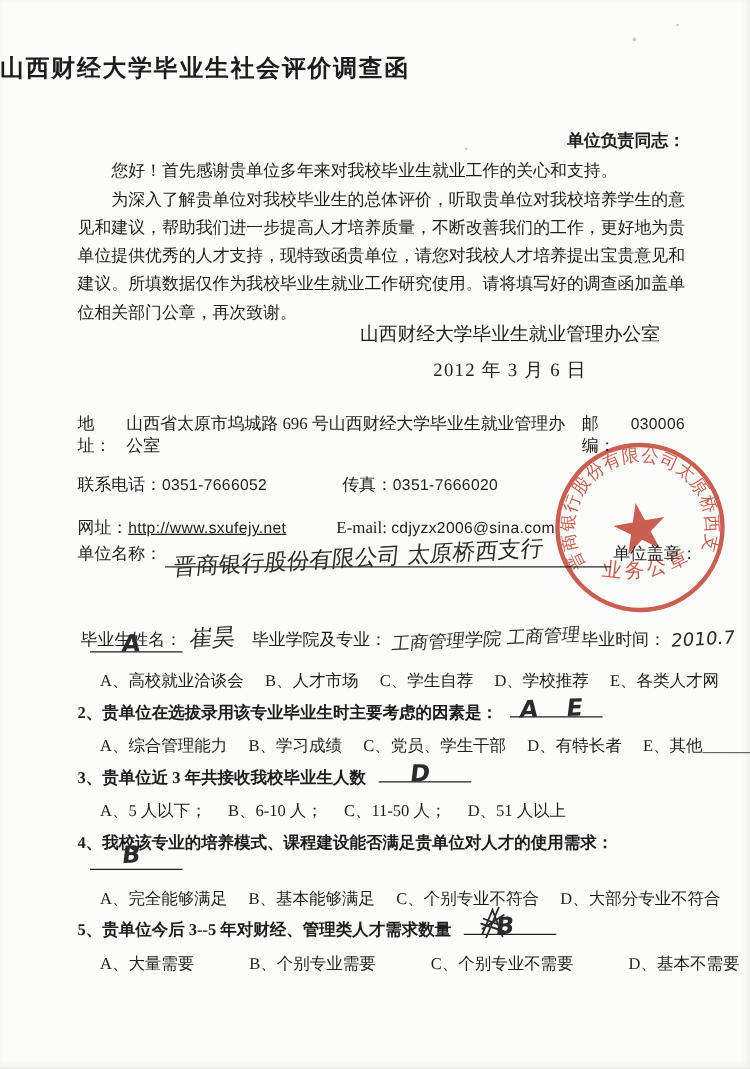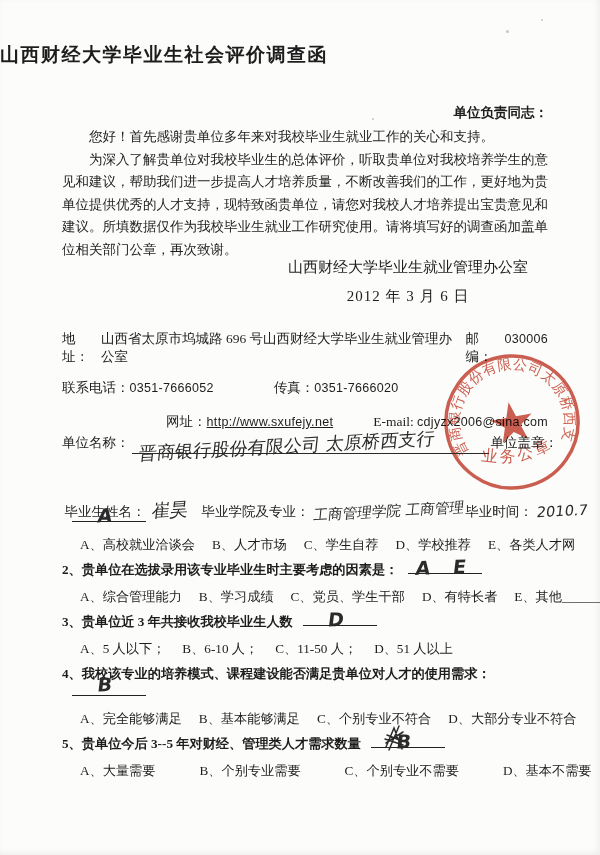--- a/index.html
+++ b/index.html
@@ -15,21 +15,21 @@
   }
   .letter { position:absolute; top:102px; left:62px; width:486px; font-size:13.5px; }
   .salutation { font-weight:600; margin-bottom:2px; line-height:22px;text-align:right; }
   .letter p { margin:0; text-indent:2em; line-height:22.6px; text-align:justify; }
   .sign { position:absolute; top:258px; right:72px; text-align:center; font-size:15px; }
   .sign .date { margin-top:10px; letter-spacing:1px; }
 
   .contact { position:absolute; top:330px; left:62px; width:486px; font-size:13.5px; }
   .c-row { display:flex; align-items:baseline; }
   .c-row2 { margin-top:13px; }
-  .c-row3 { margin-top:16px;justify-content:flex-end; }
+  .c-row3 { margin-top:16px; }
   .c-fill { flex:1; }
   .mono { font-family:Liberation Sans, sans-serif; font-size:12.5px; letter-spacing:.3px; }
   .weblink { text-decoration:underline; }
   .fax-group { margin-left:60px; }
   .email-group { margin-left:40px; }
 
   .stamp { position:absolute; left:437px; top:347px; width:150px; height:150px; opacity:.82; mix-blend-mode:multiply; }
 
   .unit-row {
     position:absolute; left:62px; top:431px; right:42px;

